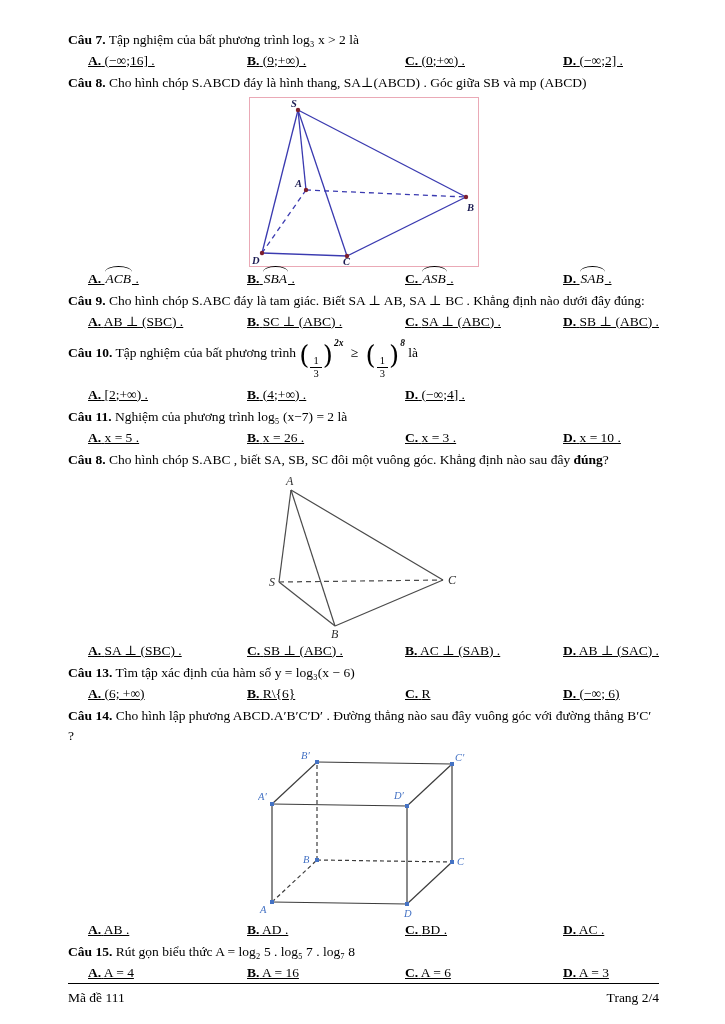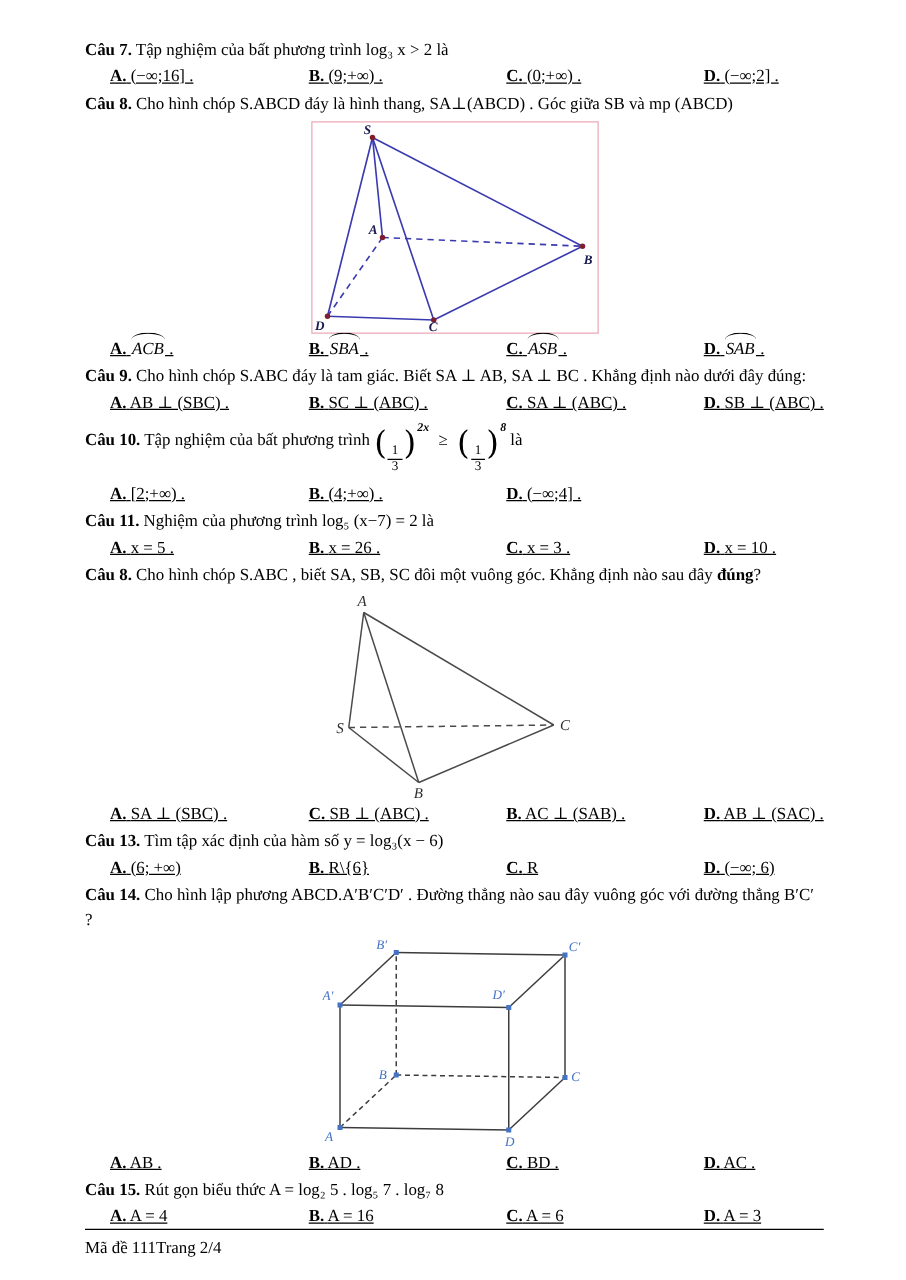--- a/index.html
+++ b/index.html
@@ -27,21 +27,21 @@
   .mfrac .num{padding:0 3px;border-bottom:1px solid #000;}
   .mfrac .den{padding:0 3px;}
   .mexp{font-size:9.5px;vertical-align:11px;margin-left:1px;font-style:italic;font-weight:bold;}
   .mrel{margin:0 4px;}
   
   text{font-family:"Liberation Serif","DejaVu Serif",serif;}
   .lbl-navy{font-size:10.5px;font-style:italic;font-weight:bold;fill:#1b1b52;}
   .lbl-dark{font-size:12px;font-style:italic;fill:#2e2e2e;}
   .lbl-blue{font-size:10.5px;font-style:italic;fill:#4472c4;font-family:"Liberation Sans","DejaVu Sans",sans-serif;}
   .footer{position:absolute;left:68px;right:66px;bottom:16px;border-top:1px solid #000;
-    display:flex;padding-top:4px;}
+    display:flex;justify-content:space-between;padding-top:4px;}
 </style>
 </head>
 <body>
 
 <div class="page">
 
   <div class="q">
     <p class="qhead"><b>Câu 7.</b> <span>Tập nghiệm của bất phương trình log₃ x &gt; 2 là</span></p>
     <div class="opts">
       <span class="opt"><b>A.</b> <span>(−∞;16] .</span></span>

